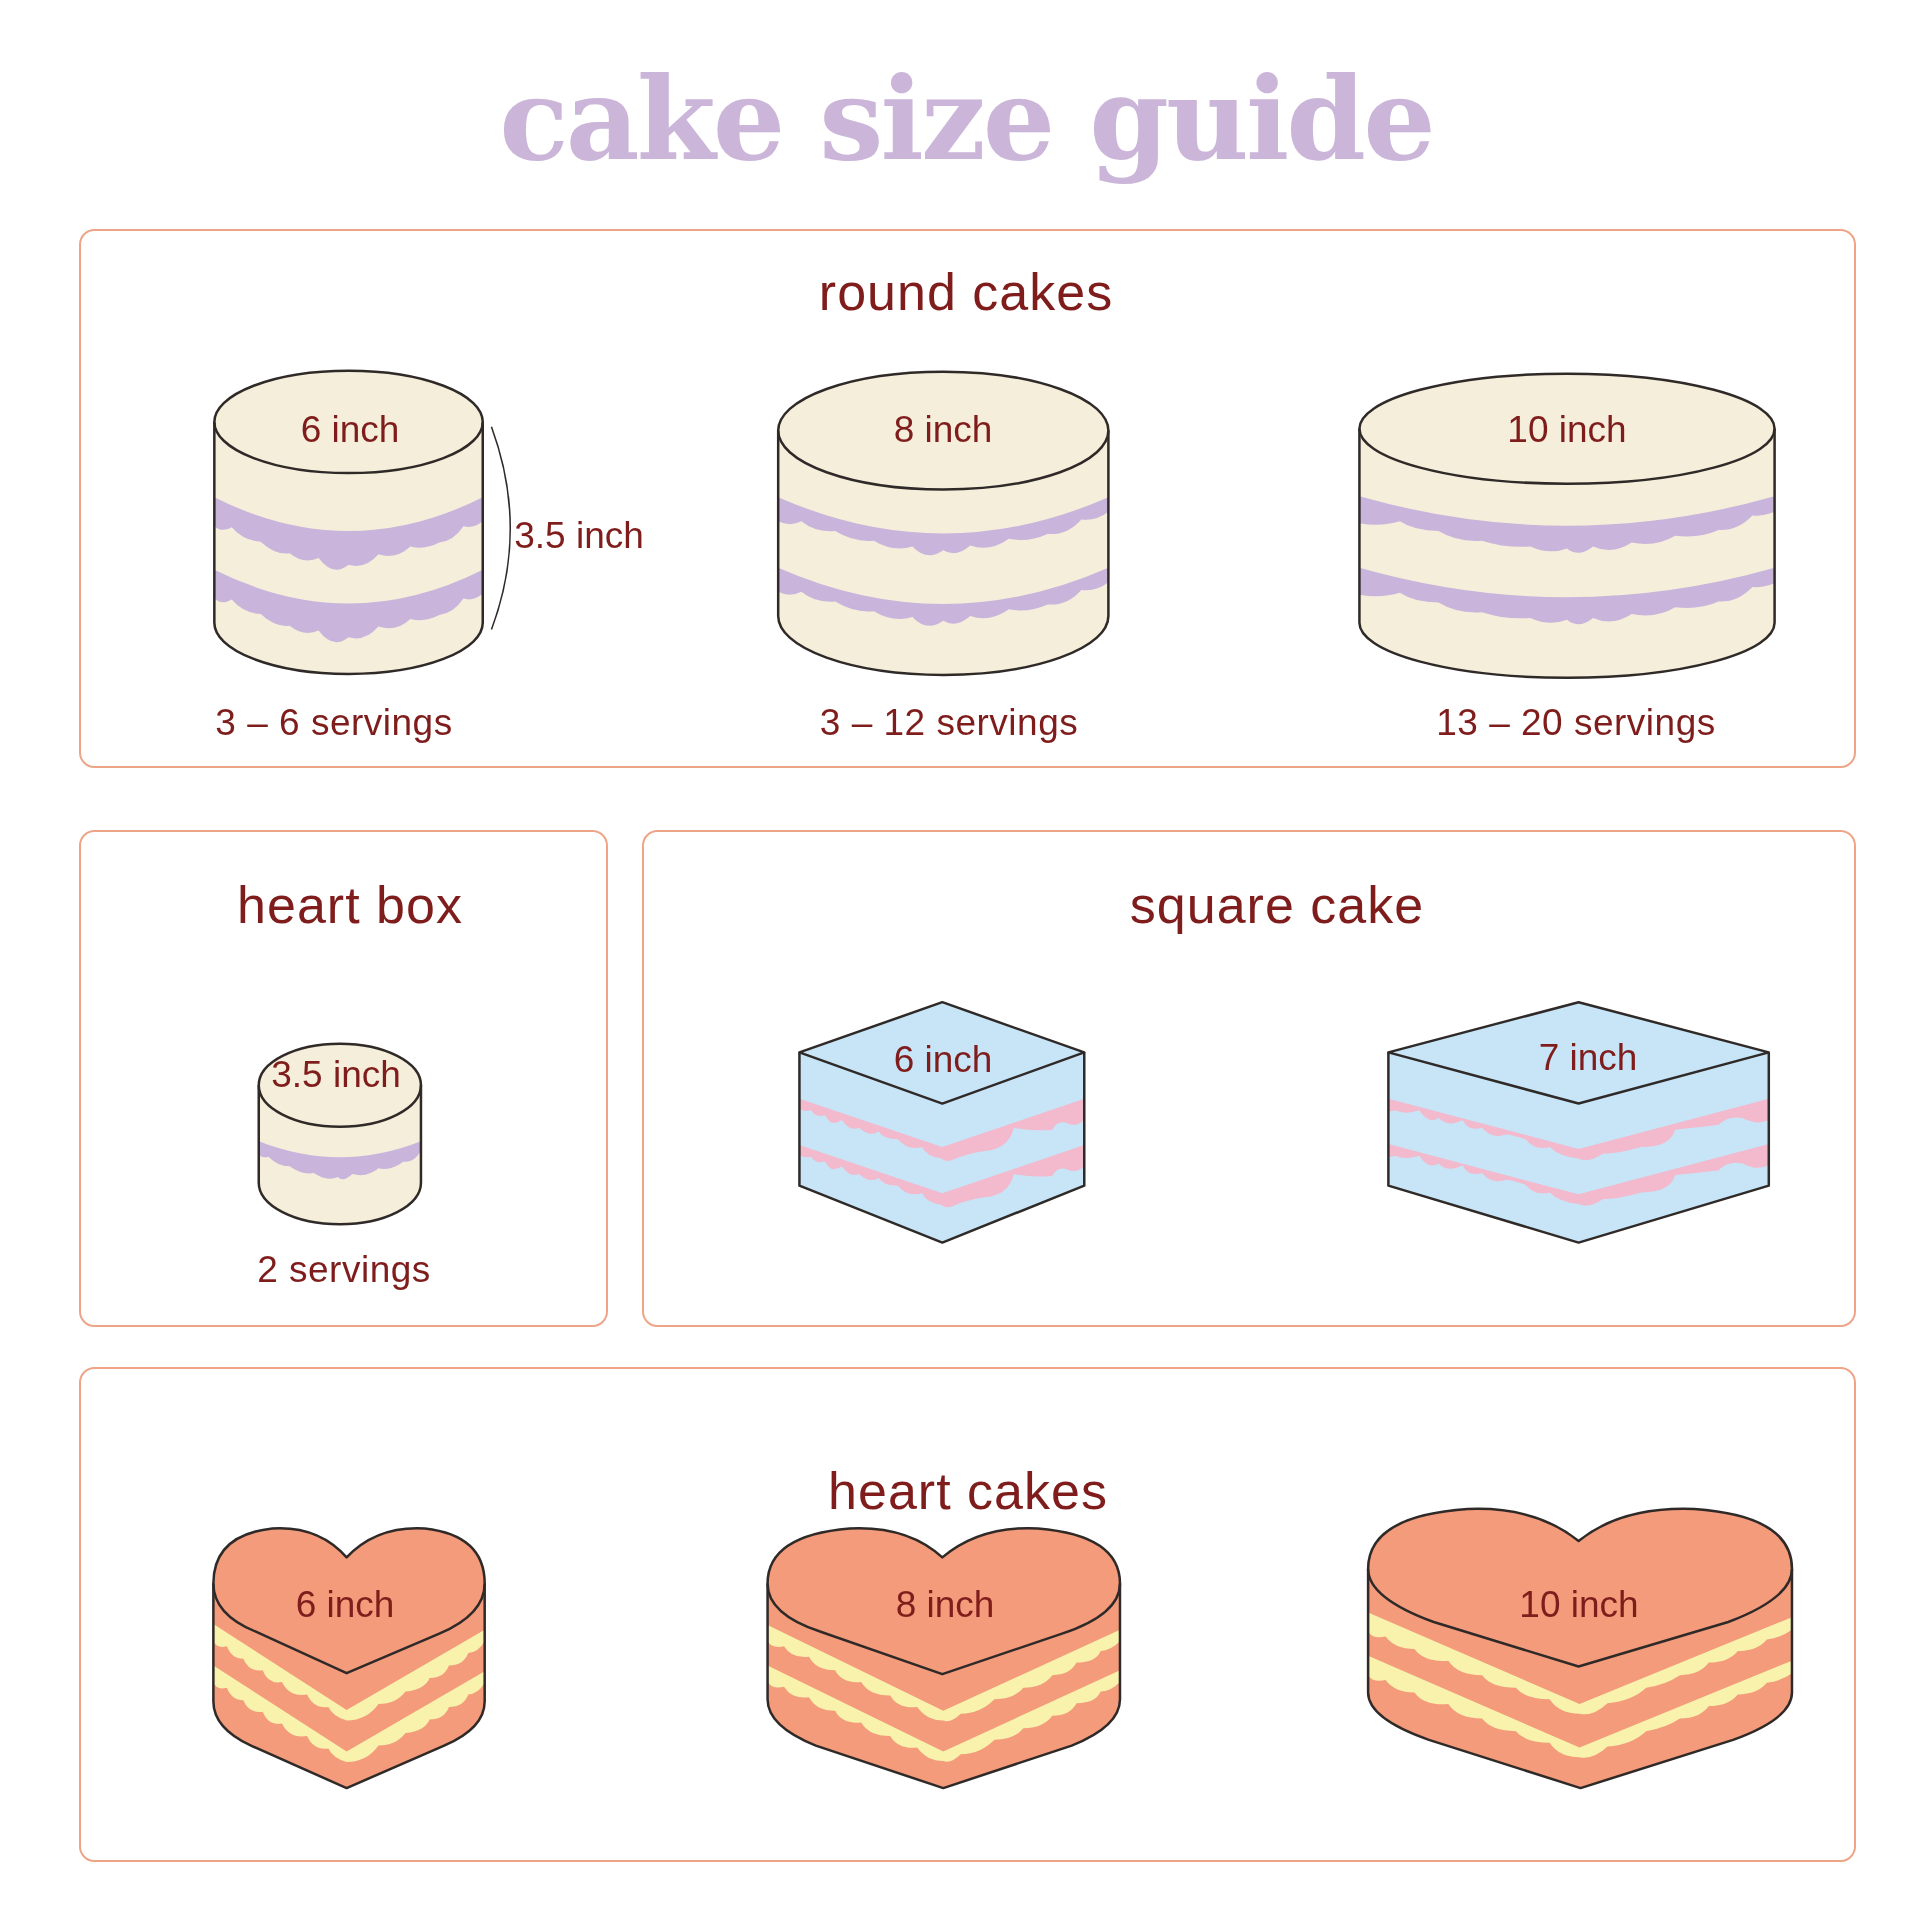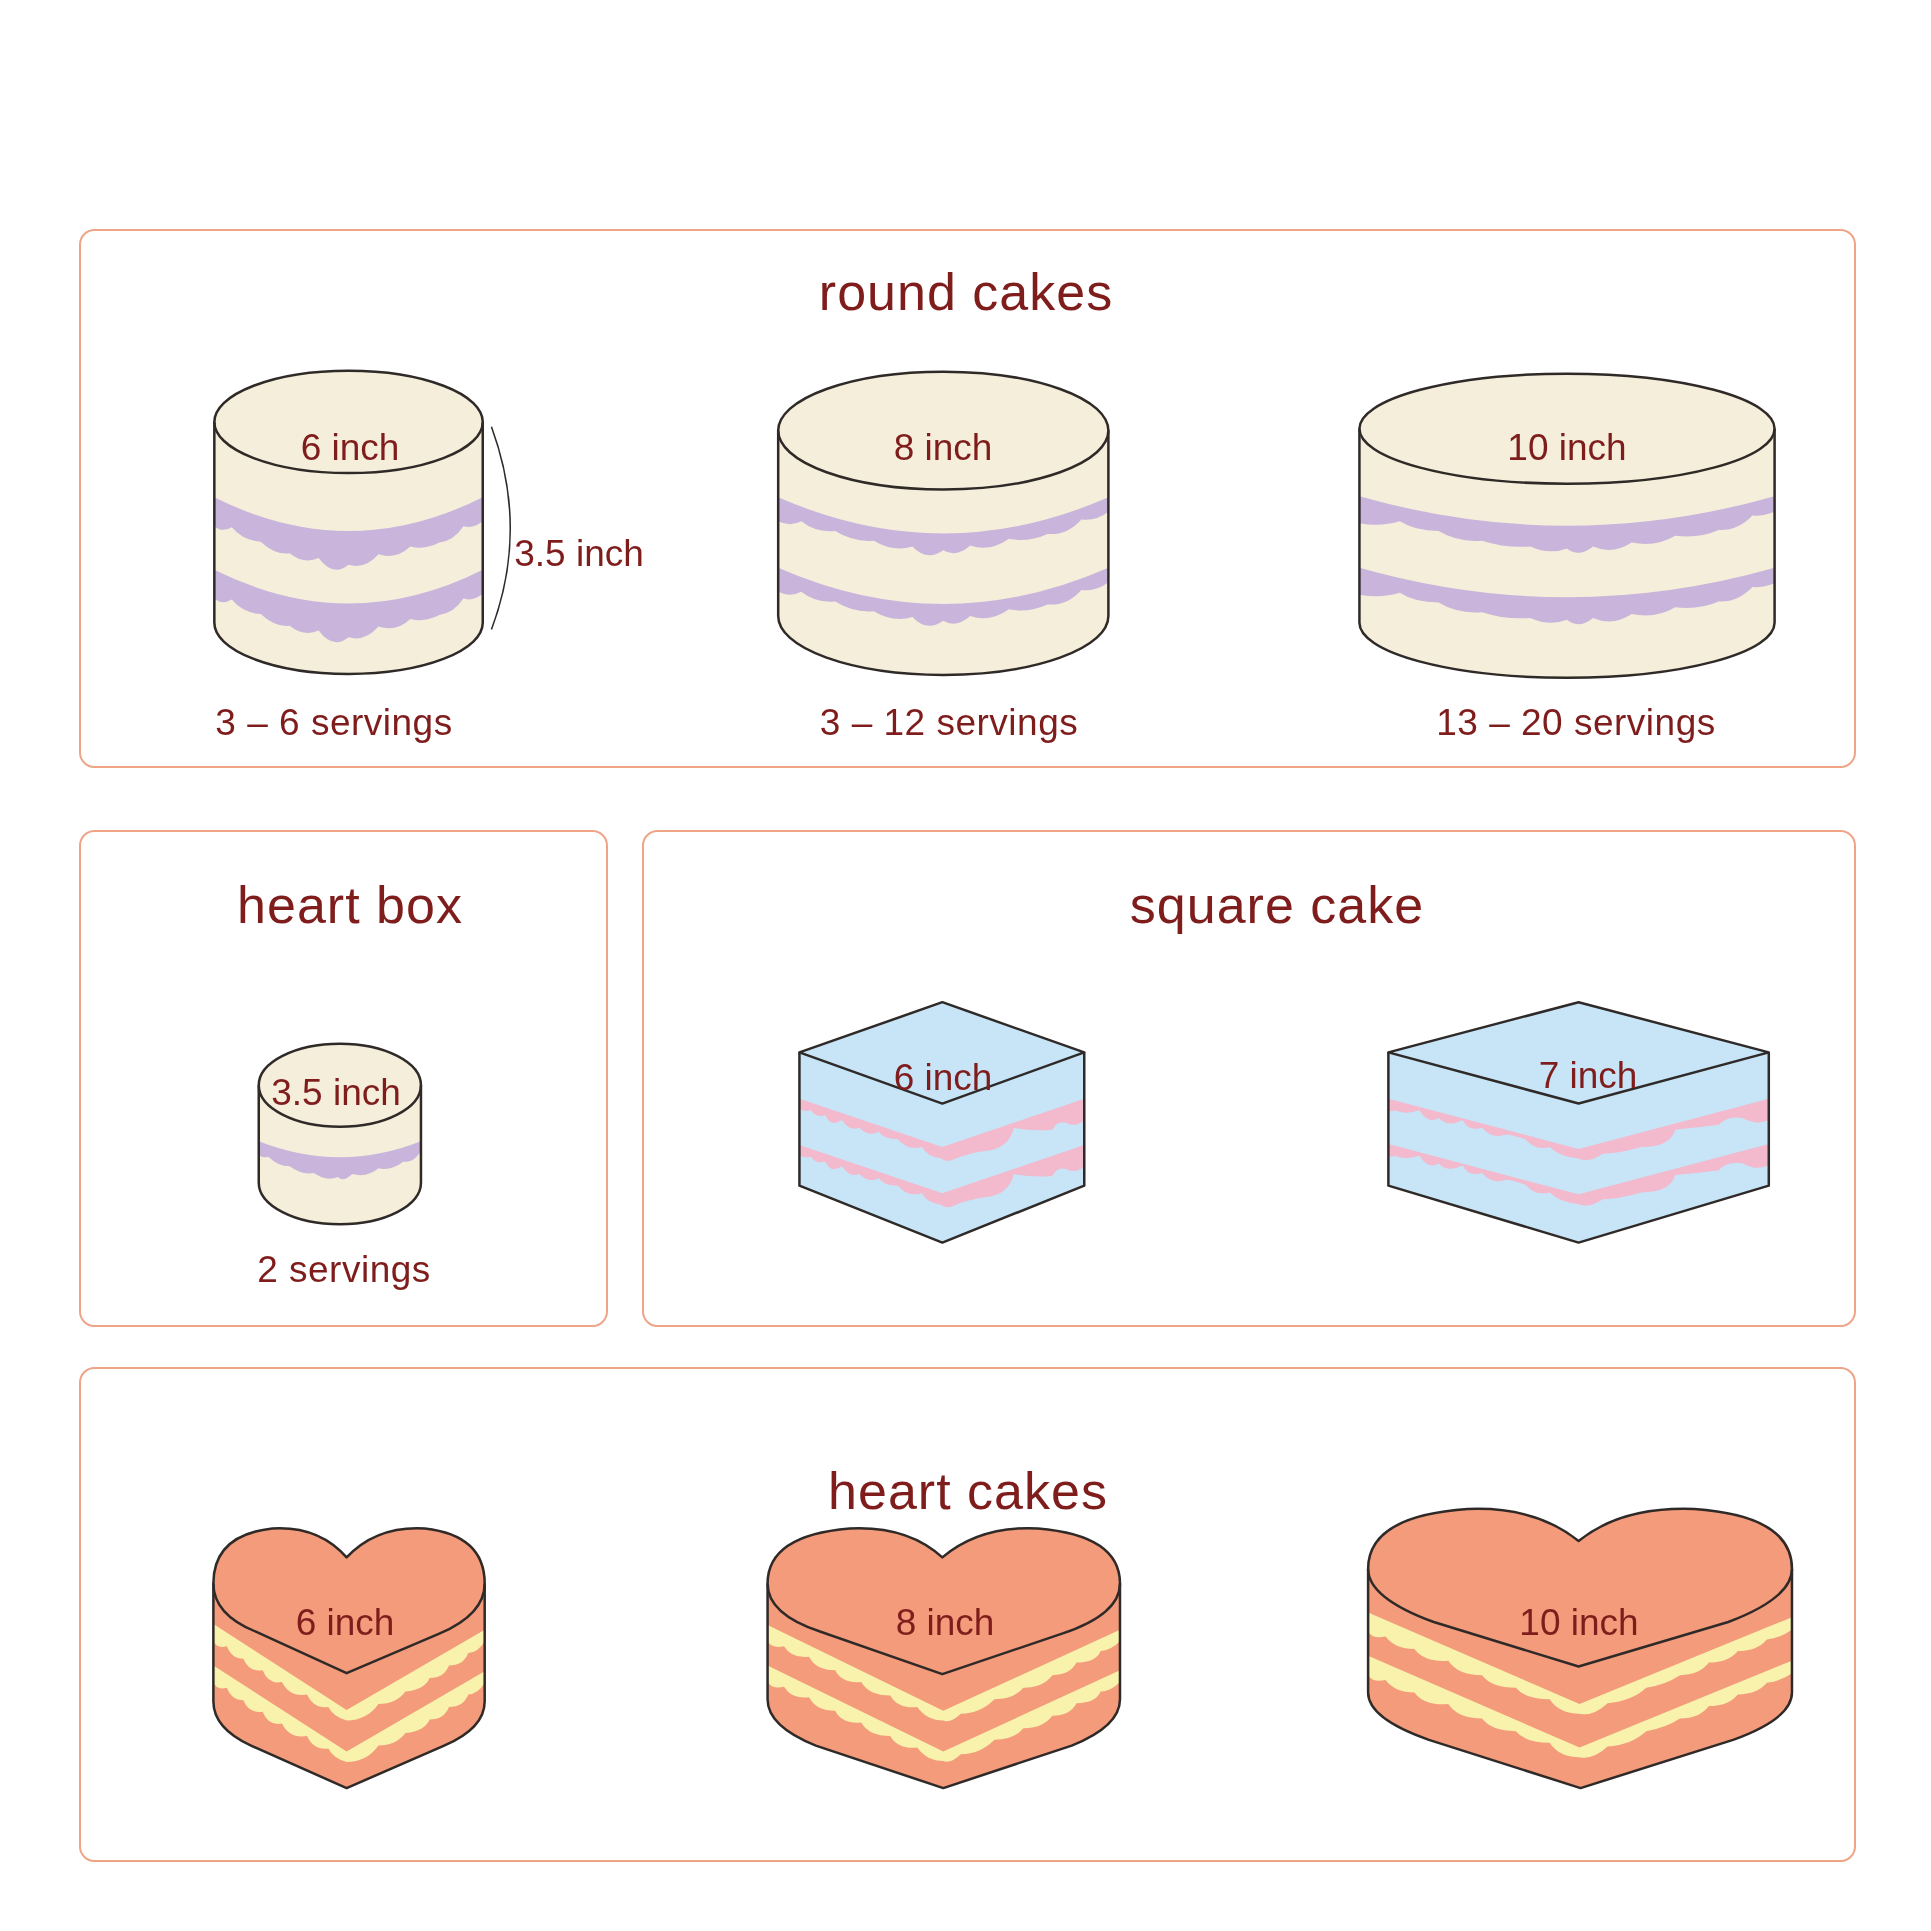--- a/index.html
+++ b/index.html
@@ -2,21 +2,21 @@
 <html><head>
 <meta charset="utf-8">
 <style>
   html, body { margin: 0; padding: 0; background: #ffffff; }
   #stage { position: relative; width: 1931px; height: 1931px; overflow: hidden; background: #ffffff; }
   #art { position: absolute; left: 0; top: 0; width: 1931px; height: 1931px; }
   .frame { position: absolute; border: 2.9px solid #eda487; border-radius: 15.4px; box-sizing: border-box; }
   .txt { position: absolute; white-space: nowrap; color: #7f1d1d; font-family: "Liberation Sans", sans-serif; line-height: 1; transform: translateX(-50%); }
   .main-title { font-family: "DejaVu Serif", serif; font-weight: bold; color: #cbb6da; font-size: 114px; letter-spacing: -2.9px; }
   .sec-title { font-size: 52px; letter-spacing: 1px; }
-  .lbl { font-size: 37px; margin-top: 18px; }
+  .lbl { font-size: 37px; }
   .serv { font-size: 37px; letter-spacing: 0.5px; }
 </style>
 </head>
 <body>
 
 <div id="stage">
 
   <div class="frame" style="left:79px;top:229px;width:1777px;height:539px;"></div>
   <div class="frame" style="left:79px;top:830px;width:529px;height:497px;"></div>
   <div class="frame" style="left:642px;top:830px;width:1214px;height:497px;"></div>
@@ -110,20 +110,21 @@
     <g>
       <path class="hc" d="M1417,1625 L1417,1753 Q1417,1780 1480,1802 L1637,1852 L1795,1802 Q1856,1780 1856,1753 L1856,1625 Z"></path>
       <path class="hf" d="M1417,1670 L1636,1765 L1856,1675 L1856,1688 Q1845,1696 1830,1698 Q1820,1710 1800,1710 Q1790,1722 1770,1722 Q1760,1735 1740,1735 Q1725,1745 1705,1748 Q1690,1762 1665,1764 Q1650,1778 1636,1775 Q1615,1775 1605,1760 Q1580,1760 1570,1748 Q1545,1748 1535,1735 Q1510,1735 1500,1720 Q1475,1722 1465,1708 Q1445,1708 1435,1695 Q1422,1698 1417,1690 Z"></path>
       <path class="hf" d="M1417,1715 L1636,1810 L1856,1720 L1856,1733 Q1845,1741 1830,1743 Q1820,1755 1800,1755 Q1790,1767 1770,1767 Q1760,1780 1740,1780 Q1725,1790 1705,1793 Q1690,1807 1665,1809 Q1650,1823 1636,1820 Q1615,1820 1605,1805 Q1580,1805 1570,1793 Q1545,1793 1535,1780 Q1510,1780 1500,1765 Q1475,1767 1465,1753 Q1445,1753 1435,1740 Q1422,1743 1417,1735 Z"></path>
       <path class="hc" d="M1635,1596 Q1590,1560 1520,1563 Q1417,1570 1417,1625 Q1417,1655 1485,1680 L1635,1726 L1790,1680 Q1856,1655 1856,1625 Q1856,1570 1755,1563 Q1680,1560 1635,1596 Z"></path>
       <path class="ol" d="M1635,1596 Q1590,1560 1520,1563 Q1417,1570 1417,1625 Q1417,1655 1485,1680 L1635,1726 L1790,1680 Q1856,1655 1856,1625 Q1856,1570 1755,1563 Q1680,1560 1635,1596 Z"></path>
       <path class="ol" d="M1417,1625 L1417,1753 Q1417,1780 1480,1802 L1637,1852 L1795,1802 Q1856,1780 1856,1753 L1856,1625"></path>
     </g>
   </svg>
 
+  <div class="txt main-title" style="left:966px;top:62px;">cake size guide</div>
 
   <div class="txt sec-title" style="left:966px;top:266px;">round cakes</div>
   <div class="txt lbl" style="left:350px;top:411px;">6 inch</div>
   <div class="txt lbl" style="left:943px;top:411px;">8 inch</div>
   <div class="txt lbl" style="left:1567px;top:411px;">10 inch</div>
   <div class="txt lbl" style="left:579px;top:517px;">3.5 inch</div>
   <div class="txt serv" style="left:334px;top:704px;">3 – 6 servings</div>
   <div class="txt serv" style="left:949px;top:704px;">3 – 12 servings</div>
   <div class="txt serv" style="left:1576px;top:704px;">13 – 20 servings</div>
 

